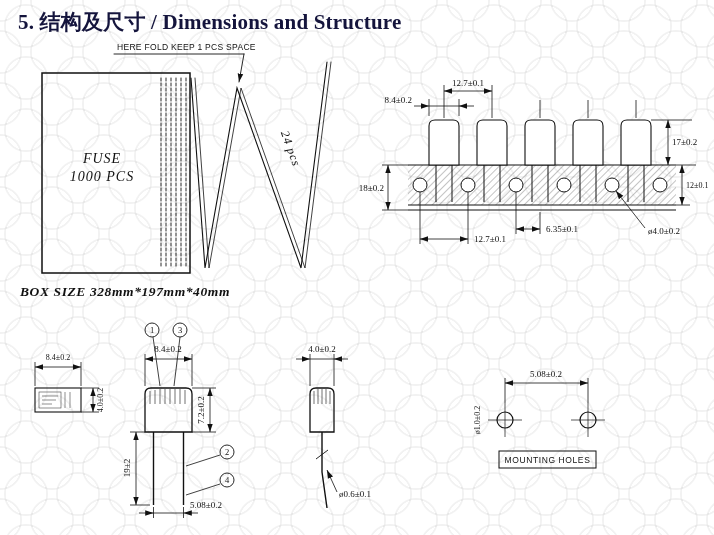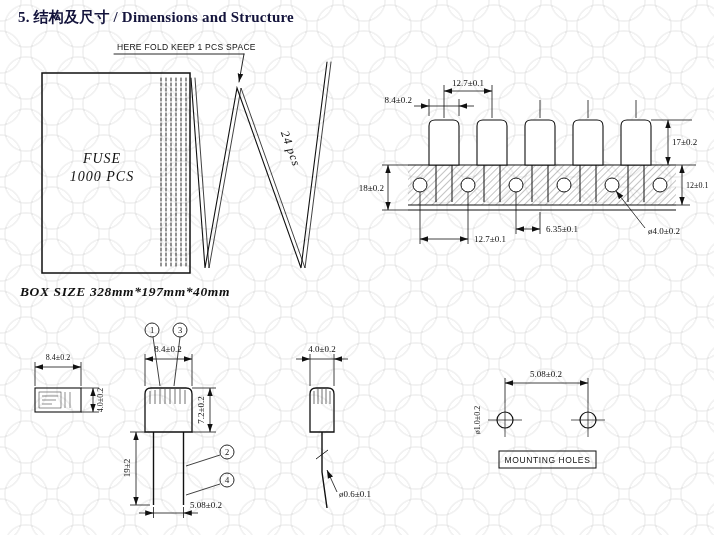--- a/index.html
+++ b/index.html
@@ -9,21 +9,21 @@
     background-image:
       radial-gradient(circle, rgba(0,0,0,0) 20px, rgba(0,0,0,0.05) 20.5px, rgba(0,0,0,0.05) 21.5px, rgba(0,0,0,0) 22.5px),
       radial-gradient(circle, rgba(0,0,0,0) 20px, rgba(0,0,0,0.05) 20.5px, rgba(0,0,0,0.05) 21.5px, rgba(0,0,0,0) 22.5px);
     background-size:52px 52px;
     background-position:0 0, 26px 26px;
     font-family:"Liberation Serif", serif;
   }
   .page-title{
     position:absolute;left:18px;top:8px;
     font-family:"Liberation Serif", serif;
-    font-weight:bold;font-size:15px;color:#14143c;
+    font-weight:bold;font-size:21px;color:#14143c;
     letter-spacing:.2px;white-space:nowrap;
   }
   svg{position:absolute;left:0;top:0;}
   text{fill:#111;}
   .dim{font-family:"Liberation Serif", serif;font-size:9px;}
   .dim-sm{font-family:"Liberation Serif", serif;font-size:8px;}
   .note{font-family:"Liberation Sans", sans-serif;font-size:8.5px;letter-spacing:.3px;}
   .fuse-txt{font-family:"Liberation Serif", serif;font-style:italic;font-size:14px;letter-spacing:1px;}
   .pcs-txt{font-family:"Liberation Serif", serif;font-style:italic;font-size:12px;letter-spacing:1px;}
   .boxsize{font-family:"Liberation Serif", serif;font-style:italic;font-weight:bold;font-size:13.5px;letter-spacing:.6px;}

